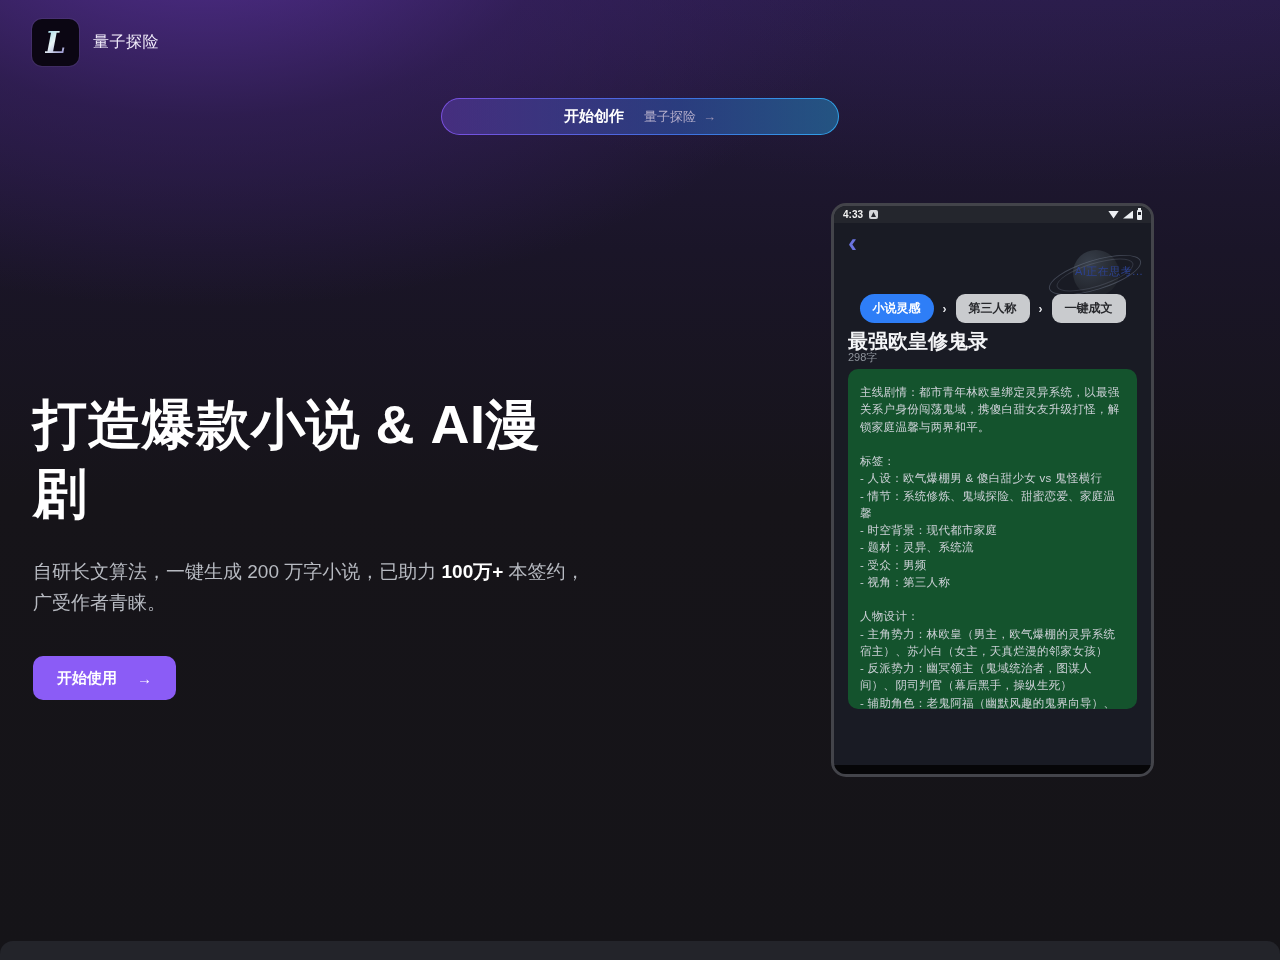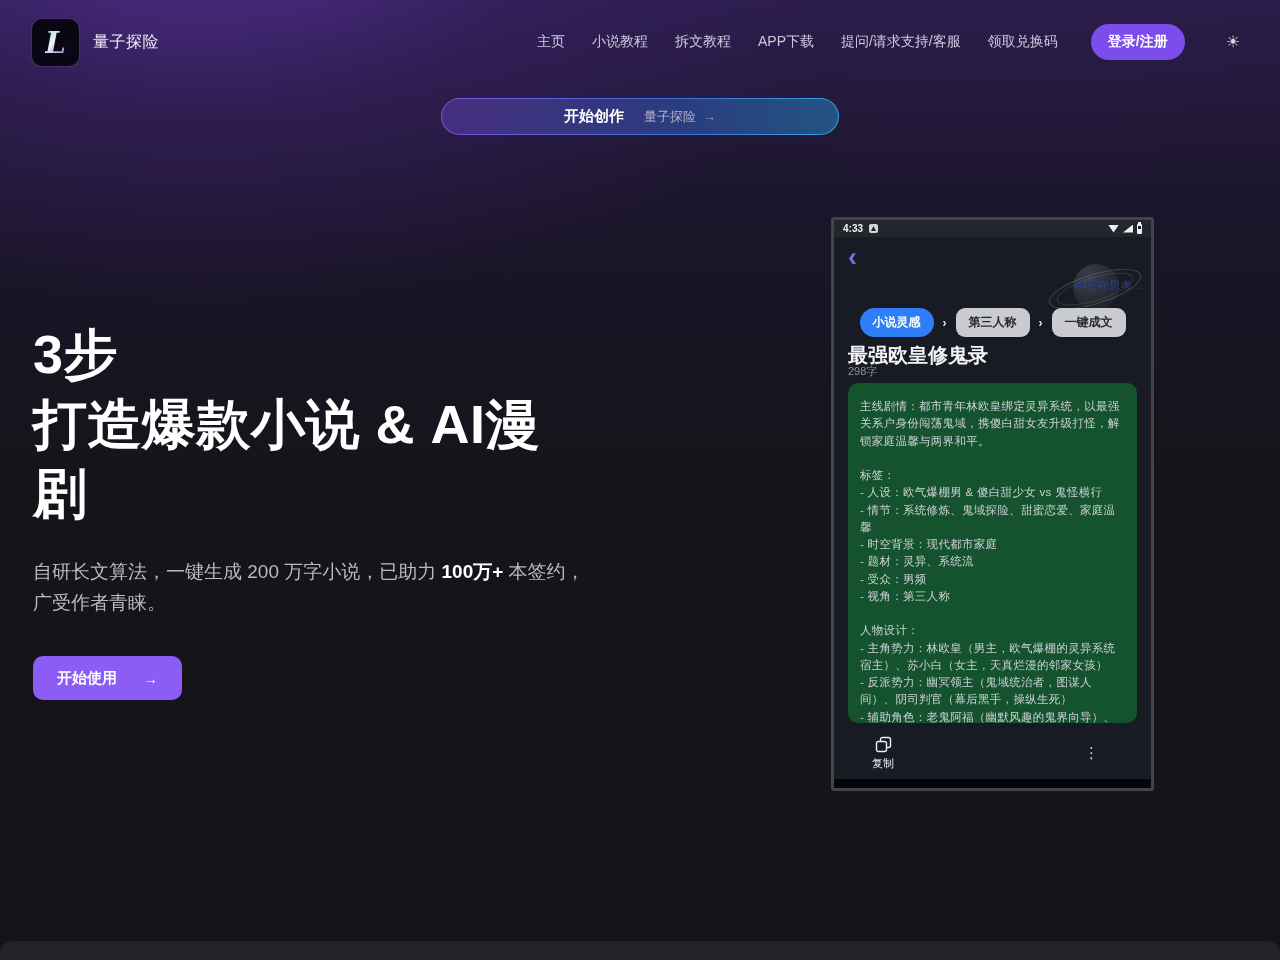--- a/index.html
+++ b/index.html
@@ -42,26 +42,26 @@
   .banner-arrow { color:#9c94b5; font-size:13px; }
 
   
   .hero-title { position:absolute; left:33px; top:320px; width:545px;
     font-size:54px; line-height:1.29; font-weight:700; color:#ffffff; letter-spacing:.5px; }
   .hero-sub { position:absolute; left:33px; top:556px; width:556px;
     font-size:19px; line-height:1.65; color:#b7bac1; }
   .hero-sub b { color:#ffffff; font-weight:700; }
   .cta-btn { position:absolute; left:33px; top:656px; height:44px; padding:0 24px;
     background:#8b5cf6; border:none; border-radius:10px; color:#fff;
-    font-size:15px; font-weight:700; display:flex; align-items:center; gap:26px; cursor:pointer; }
+    font-size:15px; font-weight:700; display:flex; align-items:center; gap:20px; cursor:pointer; }
   .cta-arrow { font-size:15px; font-weight:400; }
 
   
-  .phone { position:absolute; left:831px; top:217px; width:323px; height:574px;
-    background:#191b24; border:3px solid #43444a; border-radius:3px; overflow:hidden; }
+  .phone { position:absolute; left:831px; top:203px; width:323px; height:574px;
+    background:#191b24; border:3px solid #43444a; border-radius:15px; overflow:hidden; }
   .statusbar { height:17px; background:#24262d; display:flex; align-items:center;
     padding:0 9px; gap:6px; }
   .status-time { font-size:10px; font-weight:700; color:#f2f2f2; }
   .notif-icon { width:9px; height:9px; background:#d4d6da; border-radius:2px; position:relative; }
   .notif-icon::after { content:""; position:absolute; left:2px; top:2px; width:5px; height:5px; background:#24262d; clip-path:polygon(50% 0,100% 100%,0 100%); }
   .status-right { margin-left:auto; display:flex; align-items:center; gap:4px; }
   .wifi-icon { width:11px; height:8px; background:#eceff3; clip-path:polygon(0 0,100% 0,50% 100%); }
   .signal-icon { width:10px; height:8px; background:#eceff3; clip-path:polygon(100% 0,100% 100%,0 100%); }
   .battery-icon { width:5px; height:10px; background:#eceff3; border-radius:1px; position:relative; }
   .battery-icon::before { content:""; position:absolute; top:-2px; left:1px; width:3px; height:2px; background:#eceff3; }
@@ -107,41 +107,31 @@
 </style>
 </head>
 <body>
 
 <div class="header">
   <div class="logo-box">
     <span class="logo-glyph">L</span>
   </div>
   <span class="brand-name">量子探险</span>
 
-  <div class="nav">
-    <a>主页</a>
-    <a>小说教程</a>
-    <a>拆文教程</a>
-    <a>APP下载</a>
-    <a>提问/请求支持/客服</a>
-    <a>领取兑换码</a>
-    <button class="login-btn">登录/注册</button>
-    <span class="theme-toggle">☀</span>
-  </div>
 </div>
 
 <div class="banner">
   <span class="banner-action">开始创作</span>
   <span class="banner-sub">
     <span>量子探险</span>
     <span class="banner-arrow">→</span>
   </span>
 </div>
 
-<h1 class="hero-title"><span>3步</span><br><span>打造爆款小说 &amp; AI漫剧</span></h1>
+<h1 class="hero-title"><br><span>打造爆款小说 &amp; AI漫剧</span></h1>
 
 <p class="hero-sub"><span>自研长文算法，一键生成 200 万字小说，已助力 </span><b>100万+</b><span> 本签约，广受作者青睐。</span></p>
 
 <button class="cta-btn">
   <span>开始使用</span>
   <span class="cta-arrow">→</span>
 </button>
 
 <div class="phone">
 
@@ -183,27 +173,17 @@
 - 时空背景：现代都市家庭
 - 题材：灵异、系统流
 - 受众：男频
 - 视角：第三人称
 
 人物设计：
 - 主角势力：林欧皇（男主，欧气爆棚的灵异系统宿主）、苏小白（女主，天真烂漫的邻家女孩）
 - 反派势力：幽冥领主（鬼域统治者，图谋人间）、阴司判官（幕后黑手，操纵生死）
 - 辅助角色：老鬼阿福（幽默风趣的鬼界向导）、林母（智慧温馨的家庭支柱</div>
 
-  <div class="phone-actions">
-    <div class="copy-block">
-      <svg width="17" height="17" viewBox="0 0 17 17">
-        <rect x="5.5" y="1.5" width="10" height="10" rx="2" fill="none" stroke="#eceff3" stroke-width="1.4"></rect>
-        <rect x="1.5" y="5.5" width="10" height="10" rx="2" fill="#191b24" stroke="#eceff3" stroke-width="1.4"></rect>
-      </svg>
-      <span class="copy-label">复制</span>
-    </div>
-    <span class="kebab">⋮</span>
-  </div>
 
   <div class="navbar-bezel"></div>
 </div>
 
 <div class="bottom-strip"></div>
 
 </body></html>

